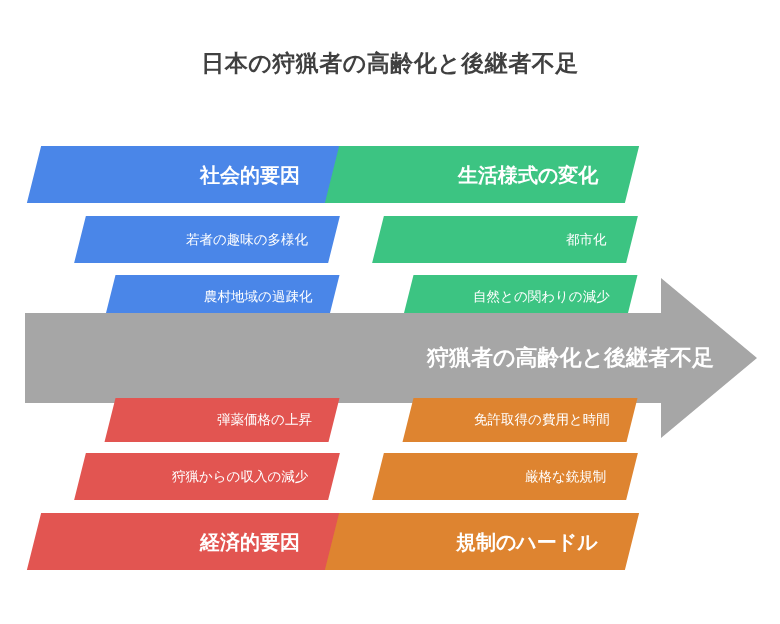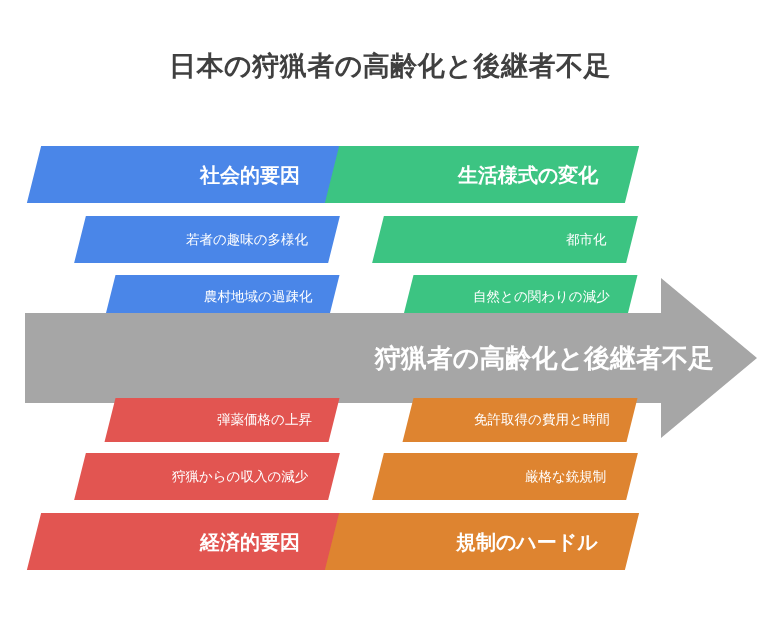--- a/index.html
+++ b/index.html
@@ -18,21 +18,21 @@
     overflow: hidden;
   }
 
   
   #diagram-title {
     position: absolute;
     left: 0;
     top: 48px;
     width: 780px;
     text-align: center;
-    font-size: 27px;
+    font-size: 23px;
     font-weight: bold;
     color: #404040;
     letter-spacing: 0.5px;
     white-space: nowrap;
   }
 
   
   .band {
     position: absolute;
     display: flex;
@@ -71,21 +71,21 @@
     position: absolute;
     left: 0;
     top: 272px;
     width: 722px;
     height: 172px;
     display: flex;
     align-items: center;
     justify-content: flex-end;
     padding-right: 8px;
     box-sizing: border-box;
-    font-size: 26px;
+    font-size: 22px;
     font-weight: bold;
     color: #ffffff;
     white-space: nowrap;
     pointer-events: none;
   }
 </style>
 </head>
 <body>
 
 <div id="canvas">

